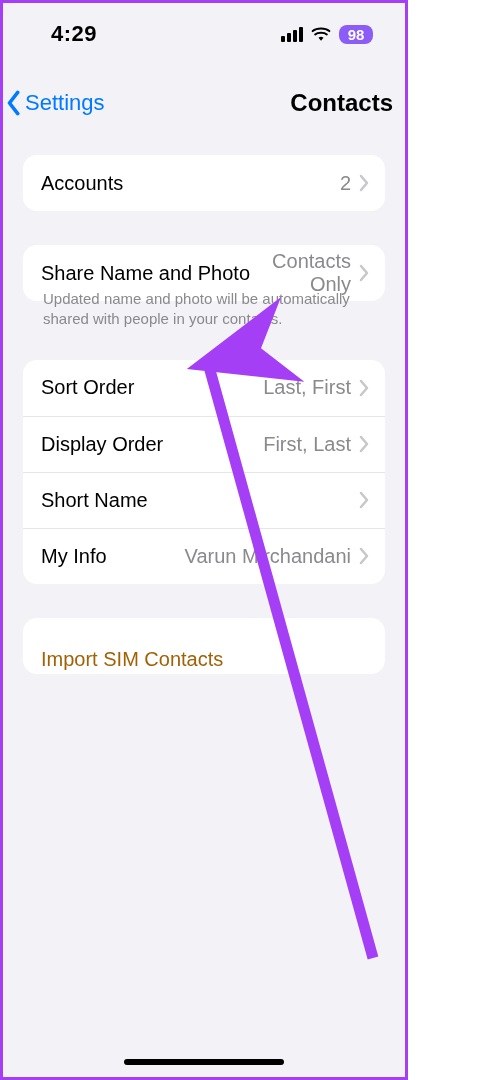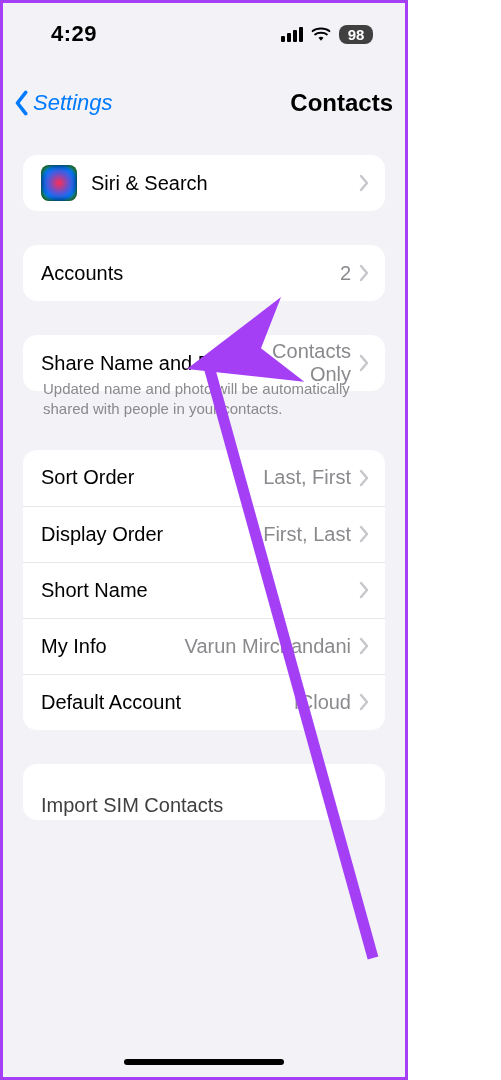--- a/index.html
+++ b/index.html
@@ -25,33 +25,33 @@
   .status-time { font-size: 22px; font-weight: 600; letter-spacing: 0.5px; }
   .status-right { display: flex; align-items: center; gap: 8px; }
   .signal-bars { display: inline-flex; align-items: flex-end; gap: 2px; height: 16px; }
   .signal-bars span { width: 4px; background:#000; display:inline-block; border-radius:1px;}
   .signal-bars span:nth-child(1){height:6px;}
   .signal-bars span:nth-child(2){height:9px;}
   .signal-bars span:nth-child(3){height:12px;}
   .signal-bars span:nth-child(4){height:15px;}
   .wifi { width:20px; height:16px; }
   .battery-badge {
-    background:#404040; color:#fff; border-radius:8px;
+    background:#8b5cf6; color:#fff; border-radius:8px;
     font-size:15px; font-weight:700; padding:1px 6px;
     min-width:34px; text-align:center;
   }
   
   .nav-header {
     position: relative; height: 56px; margin-top: 18px;
     display:flex; align-items:center;
   }
   .back {
     display:flex; align-items:flex-end; gap:4px;
     color:#007aff; font-size:22px; font-weight:400;
-    padding-left:10px; cursor:pointer;font-style:italic;
+    padding-left:2px; cursor:pointer;
   }
   .back-chevron { width:16px; height:26px; }
   .title {
     position:absolute; left:0; right:12px; text-align:right;
     font-size:24px; font-weight:600; color:#000;
     pointer-events:none;
   }
   
   .content { padding: 0 20px 40px 20px; margin-top: 24px; }
   .section-header {
@@ -77,21 +77,21 @@
   .chevron path { stroke:#c7c7cc; }
   .icon-box {
     width:36px; height:36px; border-radius:8px; margin-right:14px;
     background: radial-gradient(circle at 50% 50%, #ff2d55 0%, #5856d6 40%, #007aff 65%, #34c759 85%, #000 100%);
     box-shadow: inset 0 0 6px #000;
   }
   .footer-note {
     font-size:15px; color:#8a8a8e; line-height:1.35;
     padding: 0 20px; margin-top:-22px; margin-bottom:30px;
   }
-  .link-row .label { color:#404040;margin-top:28px; }
+  .link-row .label { color:#a16207;margin-top:28px; }
   
   .home-indicator {
     position:absolute; bottom:12px; left:50%; transform:translateX(-50%);
     width:160px; height:6px; background:#000; border-radius:3px;
   }
   
   .arrow-svg {
     position:absolute; left:0; top:0; width:501px; height:1080px;
     pointer-events:none;
   }
@@ -124,56 +124,46 @@
       <svg class="back-chevron" viewBox="0 0 12 22">
         <path d="M10 2 L3 11 L10 20" stroke="#007aff" stroke-width="3" fill="none" stroke-linecap="round" stroke-linejoin="round"></path>
       </svg>
       <span>Settings</span>
     </div>
     <div class="title">Contacts</div>
   </div>
 
   <div class="content">
 
+
     <div class="group">
       <div class="row">
-        <div class="icon-box"></div>
-        <span class="label">Siri &amp; Search</span>
-        <span class="spacer"></span>
-        <svg class="chevron" viewBox="0 0 10 18">
-            <path d="M2 2 L8 9 L2 16" stroke-width="2.5" fill="none" stroke-linecap="round" stroke-linejoin="round"></path>
-          </svg>
-      </div>
-    </div>
+        <span class="label">Accounts</span>
+        <span class="spacer"></span>
+        <span class="value">2</span>
+        <svg class="chevron" viewBox="0 0 10 18">
+            <path d="M2 2 L8 9 L2 16" stroke-width="2.5" fill="none" stroke-linecap="round" stroke-linejoin="round"></path>
+          </svg>
+      </div>
+    </div>
+
+    <div class="group tight">
+      <div class="row">
+        <span class="label">Share Name and Photo</span>
+        <span class="spacer"></span>
+        <span class="value">Contacts Only</span>
+        <svg class="chevron" viewBox="0 0 10 18">
+            <path d="M2 2 L8 9 L2 16" stroke-width="2.5" fill="none" stroke-linecap="round" stroke-linejoin="round"></path>
+          </svg>
+      </div>
+    </div>
+    <div class="footer-note">Updated name and photo will be automatically shared with people in your contacts.</div>
 
     <div class="group">
       <div class="row">
-        <span class="label">Accounts</span>
-        <span class="spacer"></span>
-        <span class="value">2</span>
-        <svg class="chevron" viewBox="0 0 10 18">
-            <path d="M2 2 L8 9 L2 16" stroke-width="2.5" fill="none" stroke-linecap="round" stroke-linejoin="round"></path>
-          </svg>
-      </div>
-    </div>
-
-    <div class="group tight">
-      <div class="row">
-        <span class="label">Share Name and Photo</span>
-        <span class="spacer"></span>
-        <span class="value">Contacts Only</span>
-        <svg class="chevron" viewBox="0 0 10 18">
-            <path d="M2 2 L8 9 L2 16" stroke-width="2.5" fill="none" stroke-linecap="round" stroke-linejoin="round"></path>
-          </svg>
-      </div>
-    </div>
-    <div class="footer-note">Updated name and photo will be automatically shared with people in your contacts.</div>
-
-    <div class="group">
-      <div class="row">
         <span class="label">Sort Order</span>
         <span class="spacer"></span>
         <span class="value">Last, First</span>
         <svg class="chevron" viewBox="0 0 10 18">
             <path d="M2 2 L8 9 L2 16" stroke-width="2.5" fill="none" stroke-linecap="round" stroke-linejoin="round"></path>
           </svg>
       </div>
       <div class="row">
         <span class="label">Display Order</span>
         <span class="spacer"></span>
@@ -186,28 +176,20 @@
         <span class="label">Short Name</span>
         <span class="spacer"></span>
         <svg class="chevron" viewBox="0 0 10 18">
             <path d="M2 2 L8 9 L2 16" stroke-width="2.5" fill="none" stroke-linecap="round" stroke-linejoin="round"></path>
           </svg>
       </div>
       <div class="row">
         <span class="label">My Info</span>
         <span class="spacer"></span>
         <span class="value">Varun Mirchandani</span>
-        <svg class="chevron" viewBox="0 0 10 18">
-            <path d="M2 2 L8 9 L2 16" stroke-width="2.5" fill="none" stroke-linecap="round" stroke-linejoin="round"></path>
-          </svg>
-      </div>
-      <div class="row">
-        <span class="label">Default Account</span>
-        <span class="spacer"></span>
-        <span class="value">iCloud</span>
         <svg class="chevron" viewBox="0 0 10 18">
             <path d="M2 2 L8 9 L2 16" stroke-width="2.5" fill="none" stroke-linecap="round" stroke-linejoin="round"></path>
           </svg>
       </div>
     </div>
 
     <div class="group">
       <div class="row link-row">
         <span class="label">Import SIM Contacts</span>
       </div>

